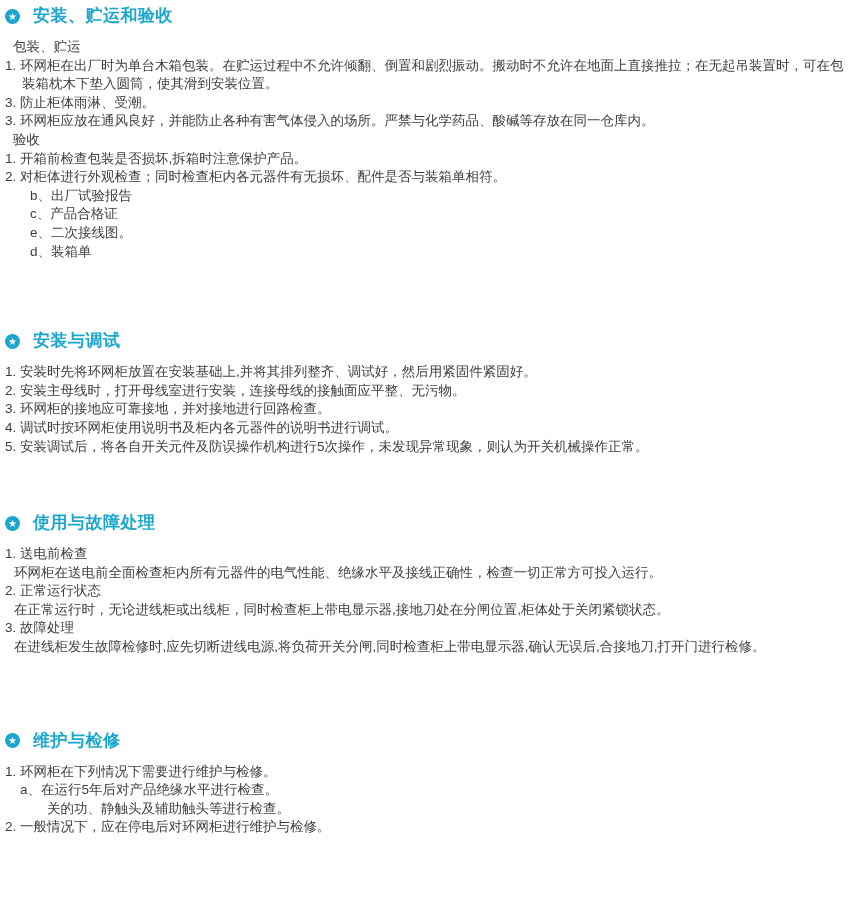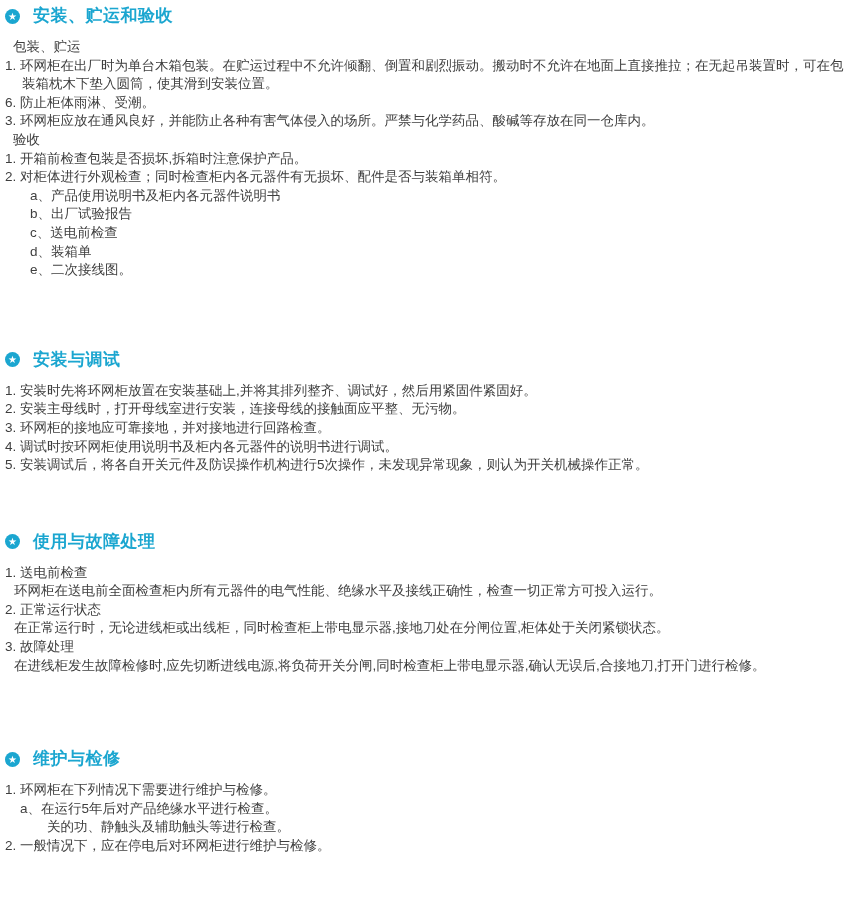--- a/index.html
+++ b/index.html
@@ -72,30 +72,29 @@
 <div class="page">
 
   <div class="sec sec-1">
     <div class="sec-header">
       <span class="badge">★</span>
       <h2 class="sec-title">安装、贮运和验收</h2>
     </div>
     <div class="line ln-plain">包装、贮运</div>
     <div class="line ln-num">1. 环网柜在出厂时为单台木箱包装。在贮运过程中不允许倾翻、倒置和剧烈振动。搬动时不允许在地面上直接推拉；在无起吊装置时，可在包</div>
     <div class="line ln-cont">装箱枕木下垫入圆筒，使其滑到安装位置。</div>
-    <div class="line ln-num">6. 防止柜体雨淋、受潮。</div>
+    <div class="line ln-num">3. 防止柜体雨淋、受潮。</div>
     <div class="line ln-num">3. 环网柜应放在通风良好，并能防止各种有害气体侵入的场所。严禁与化学药品、酸碱等存放在同一仓库内。</div>
     <div class="line ln-plain">验收</div>
     <div class="line ln-num">1. 开箱前检查包装是否损坏,拆箱时注意保护产品。</div>
     <div class="line ln-num">2. 对柜体进行外观检查；同时检查柜内各元器件有无损坏、配件是否与装箱单相符。</div>
-    <div class="line ln-sub">a、产品使用说明书及柜内各元器件说明书</div>
     <div class="line ln-sub">b、出厂试验报告</div>
-    <div class="line ln-sub">c、送电前检查</div>
+    <div class="line ln-sub">c、产品合格证</div>
+    <div class="line ln-sub">e、二次接线图。</div>
     <div class="line ln-sub">d、装箱单</div>
-    <div class="line ln-sub">e、二次接线图。</div>
   </div>
 
   <div class="sec sec-2">
     <div class="sec-header">
       <span class="badge">★</span>
       <h2 class="sec-title">安装与调试</h2>
     </div>
     <div class="line ln-num">1. 安装时先将环网柜放置在安装基础上,并将其排列整齐、调试好，然后用紧固件紧固好。</div>
     <div class="line ln-num">2. 安装主母线时，打开母线室进行安装，连接母线的接触面应平整、无污物。</div>
     <div class="line ln-num">3. 环网柜的接地应可靠接地，并对接地进行回路检查。</div>

